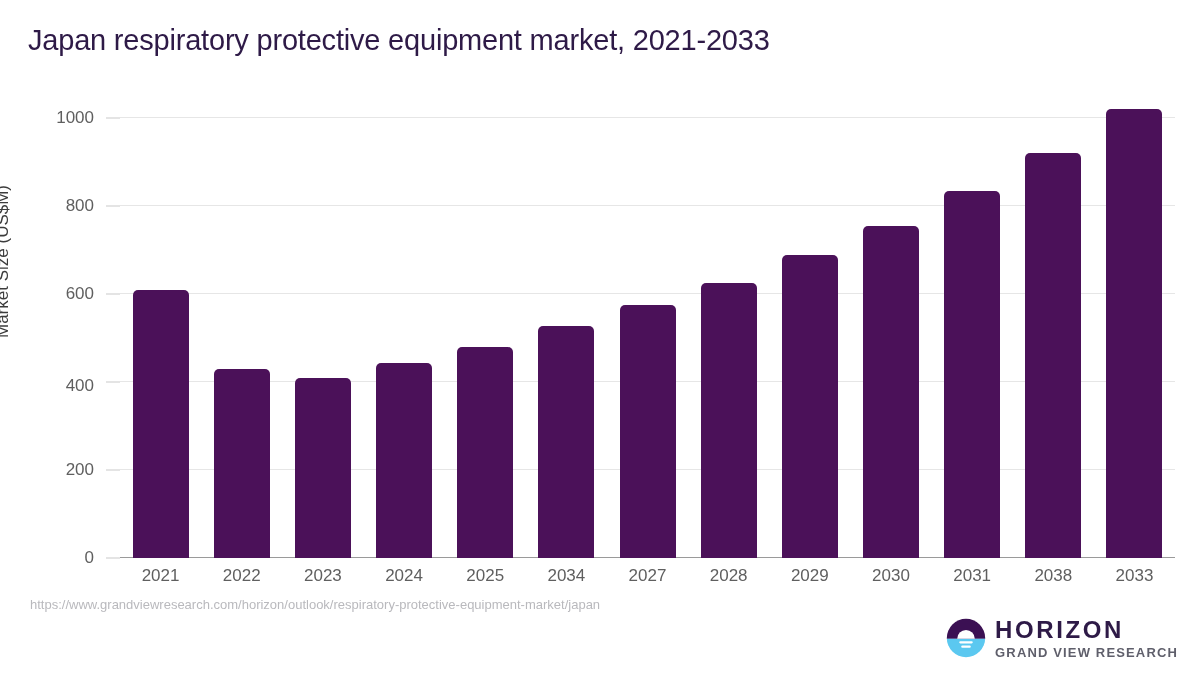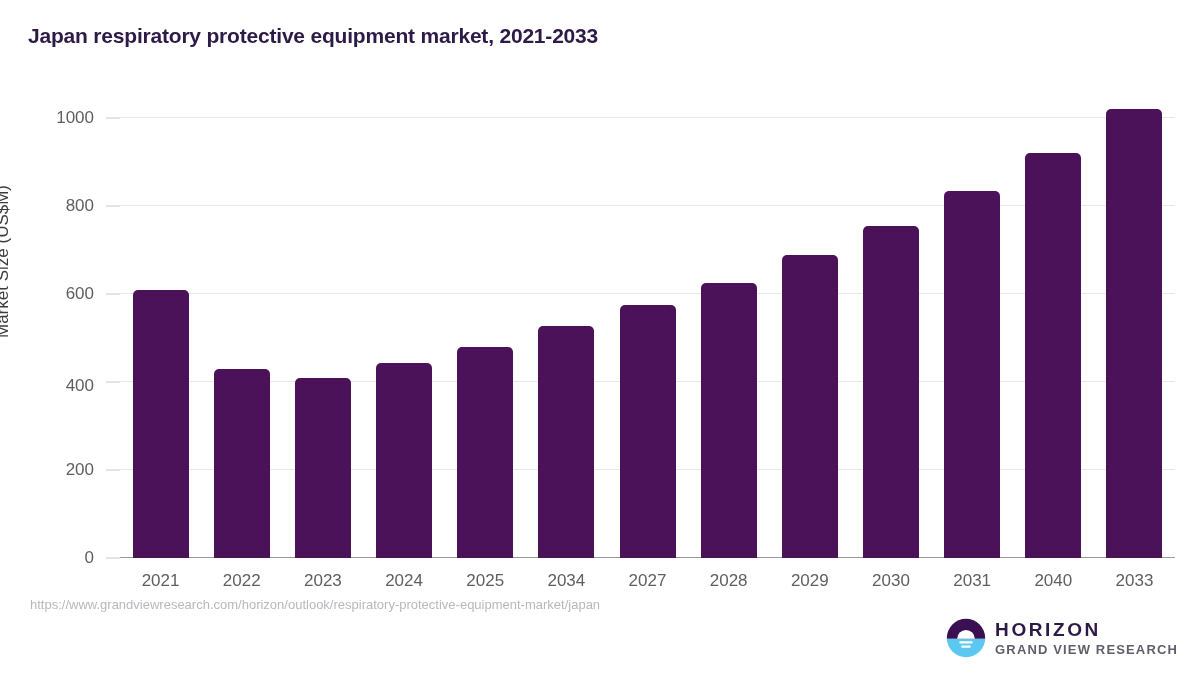--- a/index.html
+++ b/index.html
@@ -22,22 +22,22 @@
     height: 675px;
     box-sizing: border-box;
     background: #ffffff;
   }
 
   
   .chart-title {
     position: absolute;
     left: 28px;
     top: 24px;
-    font-size: 21px;
-    font-weight: bold;
+    font-size: 29px;
+    font-weight: normal;
     color: #2e1a47;
     letter-spacing: -0.2px;
     white-space: nowrap;
   }
 
   
   
   .plot {
     position: absolute;
     left: 120px;
@@ -121,21 +121,20 @@
   }
 
   
   .x-ticks {
     position: absolute;
     left: 120px;
     top: 566px;
     width: 1055px;
     height: 30px;
     display: flex;
-    align-items: center;
   }
   .x-tick {
     flex: 1 1 0;
     text-align: center;
     font-size: 17px;
     color: #5f5f5f;
   }
 
   
   .source-url {
@@ -161,21 +160,21 @@
     height: 40px;
     flex: 0 0 40px;
   }
   .logo-text {
     display: flex;
     flex-direction: column;
     justify-content: center;
     line-height: 1;
   }
   .logo-name {
-    font-size: 19px;
+    font-size: 24px;
     font-weight: bold;
     letter-spacing: 2.6px;
     color: #2e1a47;
   }
   .logo-tagline {
     font-size: 13px;
     font-weight: bold;
     letter-spacing: 1.15px;
     color: #5f5f6b;
     margin-top: 4px;
@@ -262,21 +261,21 @@
       <div class="x-tick">2022</div>
       <div class="x-tick">2023</div>
       <div class="x-tick">2024</div>
       <div class="x-tick">2025</div>
       <div class="x-tick">2034</div>
       <div class="x-tick">2027</div>
       <div class="x-tick">2028</div>
       <div class="x-tick">2029</div>
       <div class="x-tick">2030</div>
       <div class="x-tick">2031</div>
-      <div class="x-tick">2040</div>
+      <div class="x-tick">2038</div>
       <div class="x-tick">2033</div>
     </div>
 
   <div class="source-url">https://www.grandviewresearch.com/horizon/outlook/respiratory-protective-equipment-market/japan</div>
 
   <div class="logo">
     <svg class="logo-mark" viewBox="0 0 100 100">
       <defs>
         <clipPath id="circclip">
             <circle cx="50" cy="50" r="48"></circle>

